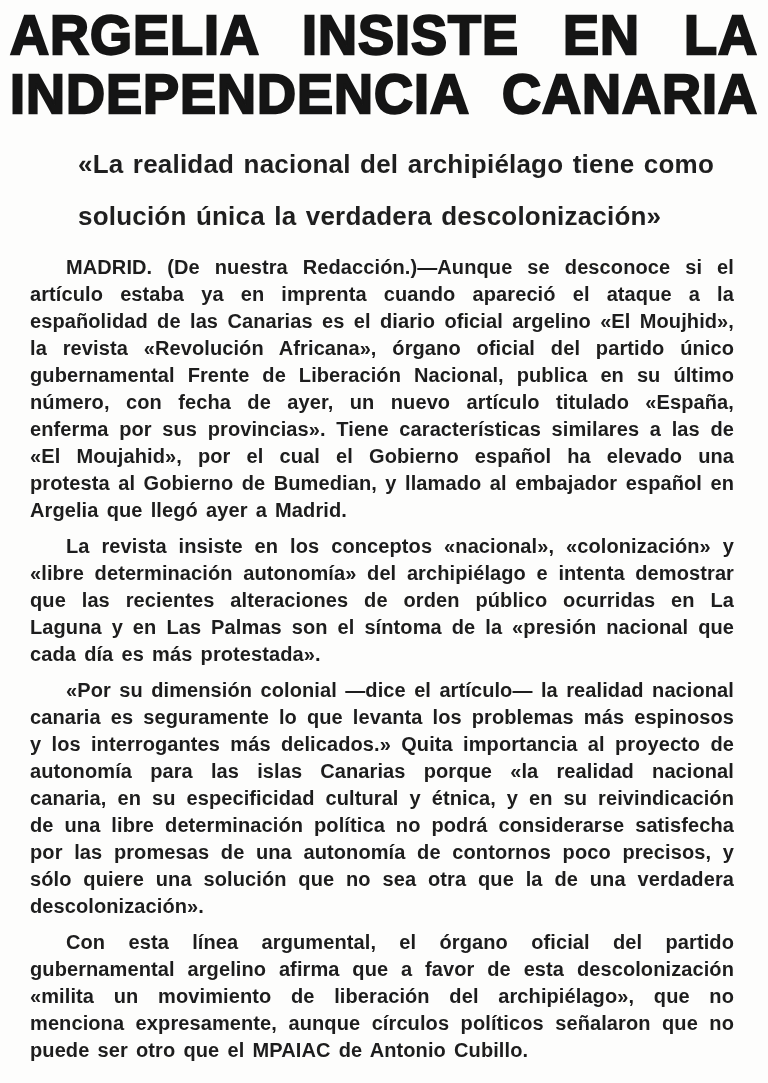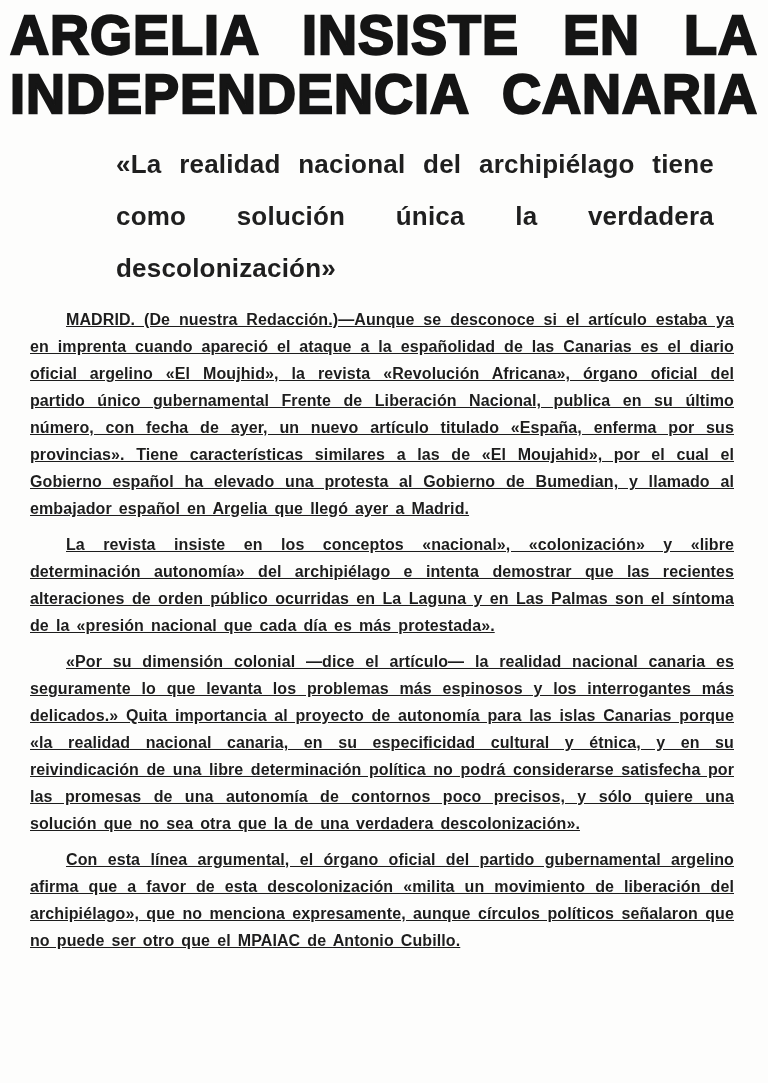--- a/index.html
+++ b/index.html
@@ -33,44 +33,43 @@
     text-align: justify;
     text-align-last: justify;
     -webkit-text-stroke: 2.2px #151515;
     text-transform: uppercase;
     transform: scaleY(1.04);
     transform-origin: top left;
     white-space: normal;
   }
   
   .subheadline {
-    margin: 16px 54px 6px 116px;
+    margin: 16px 54px 6px 78px;
     font-size: 26px;
     font-weight: bold;
     line-height: 52px;
     text-align: justify;
     color: #1f1f1f;
     letter-spacing: 0.2px;
     word-spacing: 2px;
   }
   
   .body-text {
     padding: 6px 34px 0 30px;
   }
   .body-text p {
     margin: 0 0 9px 0;
-    font-size: 16px;
+    font-size: 20px;
     font-weight: bold;
     line-height: 27px;
     text-align: justify;
     text-indent: 36px;
     color: #1d1d1d;
     letter-spacing: 0.1px;
     word-spacing: 2.5px;
-    text-decoration: underline;
   }
 </style>
 </head>
 <body>
 
 <article class="clipping">
 
   <header class="headline">
     <div class="headline-line">ARGELIA INSISTE EN LA</div>
     <div class="headline-line">INDEPENDENCIA CANARIA</div>

